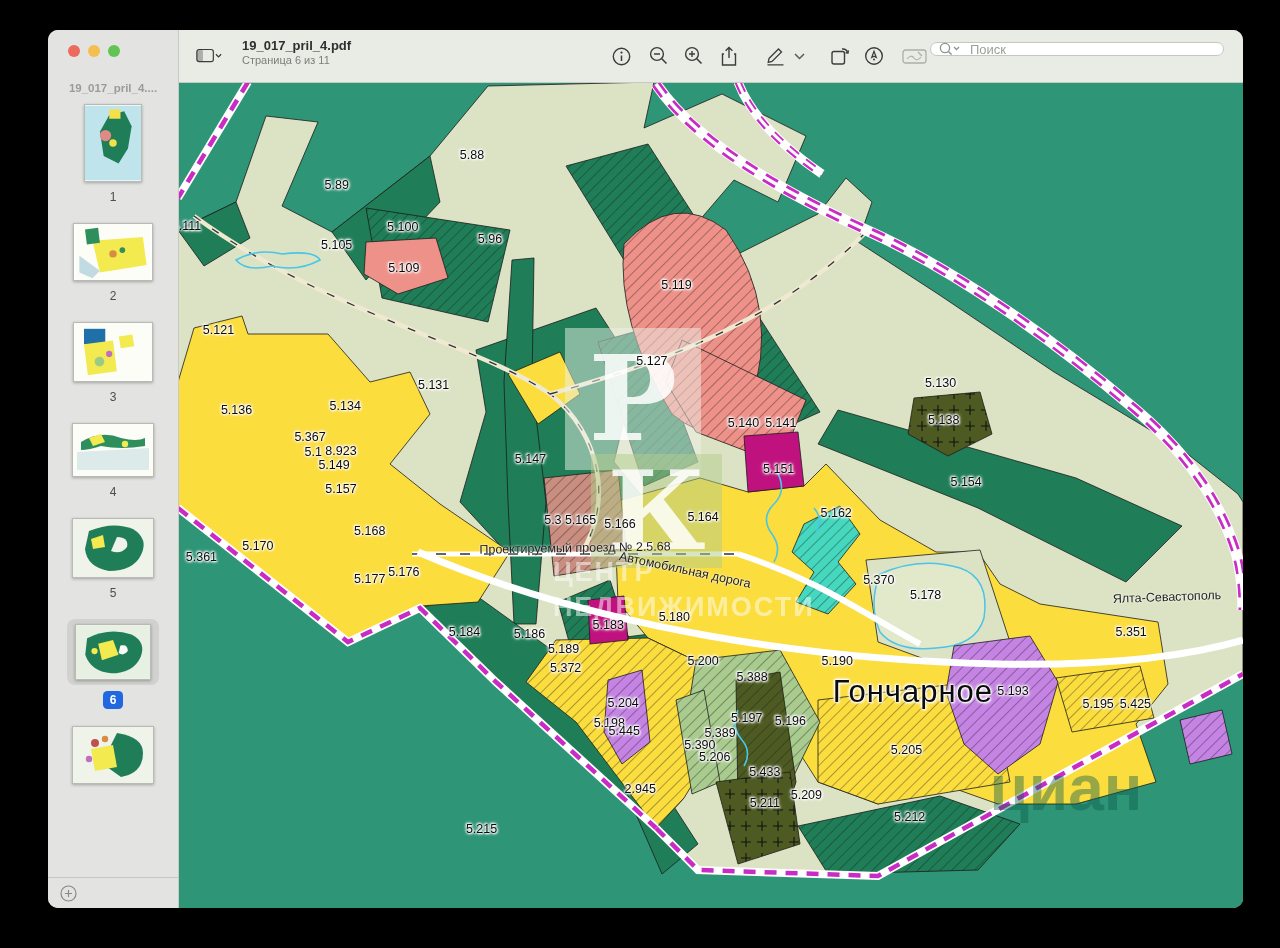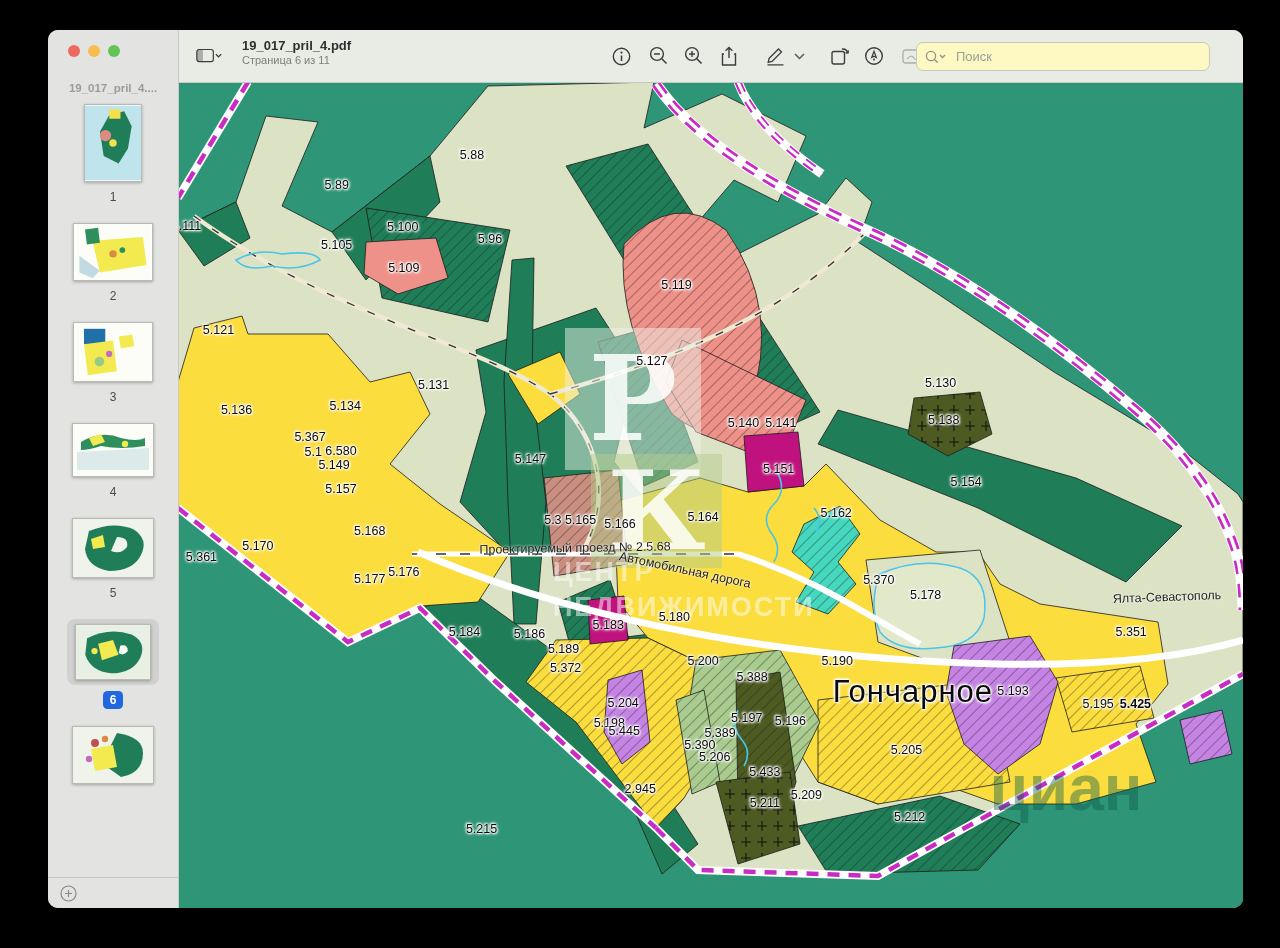--- a/index.html
+++ b/index.html
@@ -25,22 +25,22 @@
   .side-footer{height:30px;border-top:1px solid #c6c6c3;display:flex;align-items:center;padding-left:12px}
   
   .toolbar{position:absolute;left:130px;top:0;right:0;height:52px;background:var(--toolbarBg);
            border-bottom:1px solid #c6c9c1;z-index:2}
   .tb-ic{position:absolute;top:14px;width:26px;height:24px;display:flex;align-items:center;
          justify-content:center;color:#3c3c3c}
   .tb-ic svg{display:block}
   .title-block{position:absolute;left:64px;top:8px;line-height:1.25}
   .t-main{font-size:13px;font-weight:700;color:#2f2f2f}
   .t-sub{font-size:11px;color:#7d7d7a}
-  .search{position:absolute;right:33px;top:12px;width:294px;height:29px;border:1px solid #c5c8c0;
-          border-radius:7px;background:#fef9c3;display:flex;align-items:center;padding:0 8px;box-sizing:border-box}
+  .search{position:absolute;right:19px;top:12px;width:294px;height:14px;border:1px solid #c5c8c0;
+          border-radius:7px;background:#ffffff;display:flex;align-items:center;padding:0 8px;box-sizing:border-box}
   .search input{border:none;outline:none;background:transparent;font-size:13px;color:#444;width:100%;
                 font-family:"Liberation Sans",sans-serif}
   .search input::placeholder{color:#9aa09a}
   
   .maparea{position:absolute;left:130px;top:52px;right:0;bottom:0;background:var(--teal);z-index:1}
   .maparea svg.geo{position:absolute;inset:0;width:100%;height:100%}
   .lblayer{position:absolute;inset:0;pointer-events:none}
   .plabel{position:absolute;transform:translate(-50%,-50%);font-size:12.5px;color:#0b0b0b;white-space:nowrap;
           text-shadow:0 0 2px #fff,0 0 3px #fff,0 0 4px #fff,1px 1px 2px #fff,-1px -1px 2px #fff}
   .plabel.town{font-size:31px;font-weight:500;letter-spacing:1px}
@@ -431,21 +431,21 @@
         <div class="plabel" style="left: 44.5%; top: 33.8%;">5.127</div>
         <div class="plabel" style="left: 24%; top: 36.7%;">5.131</div>
         <div class="plabel" style="left: 71.6%; top: 36.4%;">5.130</div>
         <div class="plabel" style="left: 5.5%; top: 39.7%;">5.136</div>
         <div class="plabel" style="left: 15.7%; top: 39.2%;">5.134</div>
         <div class="plabel" style="left: 71.9%; top: 40.9%;">5.138</div>
         <div class="plabel" style="left: 53.1%; top: 41.3%;">5.140</div>
         <div class="plabel" style="left: 56.6%; top: 41.3%;">5.141</div>
         <div class="plabel" style="left: 12.4%; top: 43%;">5.367</div>
         <div class="plabel" style="left: 12.7%; top: 44.8%;">5.1</div>
-        <div class="plabel" style="left: 15.3%; top: 44.7%;">6.580</div>
+        <div class="plabel" style="left: 15.3%; top: 44.7%;">8.923</div>
         <div class="plabel" style="left: 33.1%; top: 45.6%;">5.147</div>
         <div class="plabel" style="left: 12.4%; top: 46.4%; padding-left: 48px;">5.149</div>
         <div class="plabel" style="left: 56.4%; top: 46.9%;">5.151</div>
         <div class="plabel" style="left: 74%; top: 48.4%;">5.154</div>
         <div class="plabel" style="left: 15.3%; top: 49.3%;">5.157</div>
         <div class="plabel" style="left: 61.8%; top: 52.2%;">5.162</div>
         <div class="plabel" style="left: 49.3%; top: 52.7%;">5.164</div>
         <div class="plabel" style="left: 35.2%; top: 53%;">5.3</div>
         <div class="plabel" style="left: 37.8%; top: 53%;">5.165</div>
         <div class="plabel" style="left: 41.5%; top: 53.5%;">5.166</div>
@@ -463,21 +463,21 @@
         <div class="plabel" style="left: 89.5%; top: 66.6%;">5.351</div>
         <div class="plabel" style="left: 36.2%; top: 68.6%;">5.189</div>
         <div class="plabel" style="left: 36.4%; top: 70.9%;">5.372</div>
         <div class="plabel" style="left: 49.3%; top: 70.1%;">5.200</div>
         <div class="plabel" style="left: 61.9%; top: 70.1%;">5.190</div>
         <div class="plabel" style="left: 53.9%; top: 72%;">5.388</div>
         <div class="plabel town" style="left: 69%; top: 73.8%;">Гончарное</div>
         <div class="plabel" style="left: 78.4%; top: 73.7%;">5.193</div>
         <div class="plabel" style="left: 41.8%; top: 75.2%;">5.204</div>
         <div class="plabel" style="left: 86.4%; top: 75.3%;">5.195</div>
-        <div class="plabel" style="left: 89.9%; top: 75.3%; font-weight: bold;">5.425</div>
+        <div class="plabel" style="left: 89.9%; top: 75.3%;">5.425</div>
         <div class="plabel" style="left: 53.4%; top: 77%;">5.197</div>
         <div class="plabel" style="left: 57.5%; top: 77.4%;">5.196</div>
         <div class="plabel" style="left: 40.5%; top: 77.6%;">5.198</div>
         <div class="plabel" style="left: 41.9%; top: 78.6%;">5.445</div>
         <div class="plabel" style="left: 50.9%; top: 78.8%;">5.389</div>
         <div class="plabel" style="left: 49%; top: 80.3%;">5.390</div>
         <div class="plabel" style="left: 50.4%; top: 81.7%;">5.206</div>
         <div class="plabel" style="left: 68.4%; top: 80.9%;">5.205</div>
         <div class="plabel" style="left: 55.1%; top: 83.5%;">5.433</div>
         <div class="plabel" style="left: 43.4%; top: 85.6%;">2.945</div>

